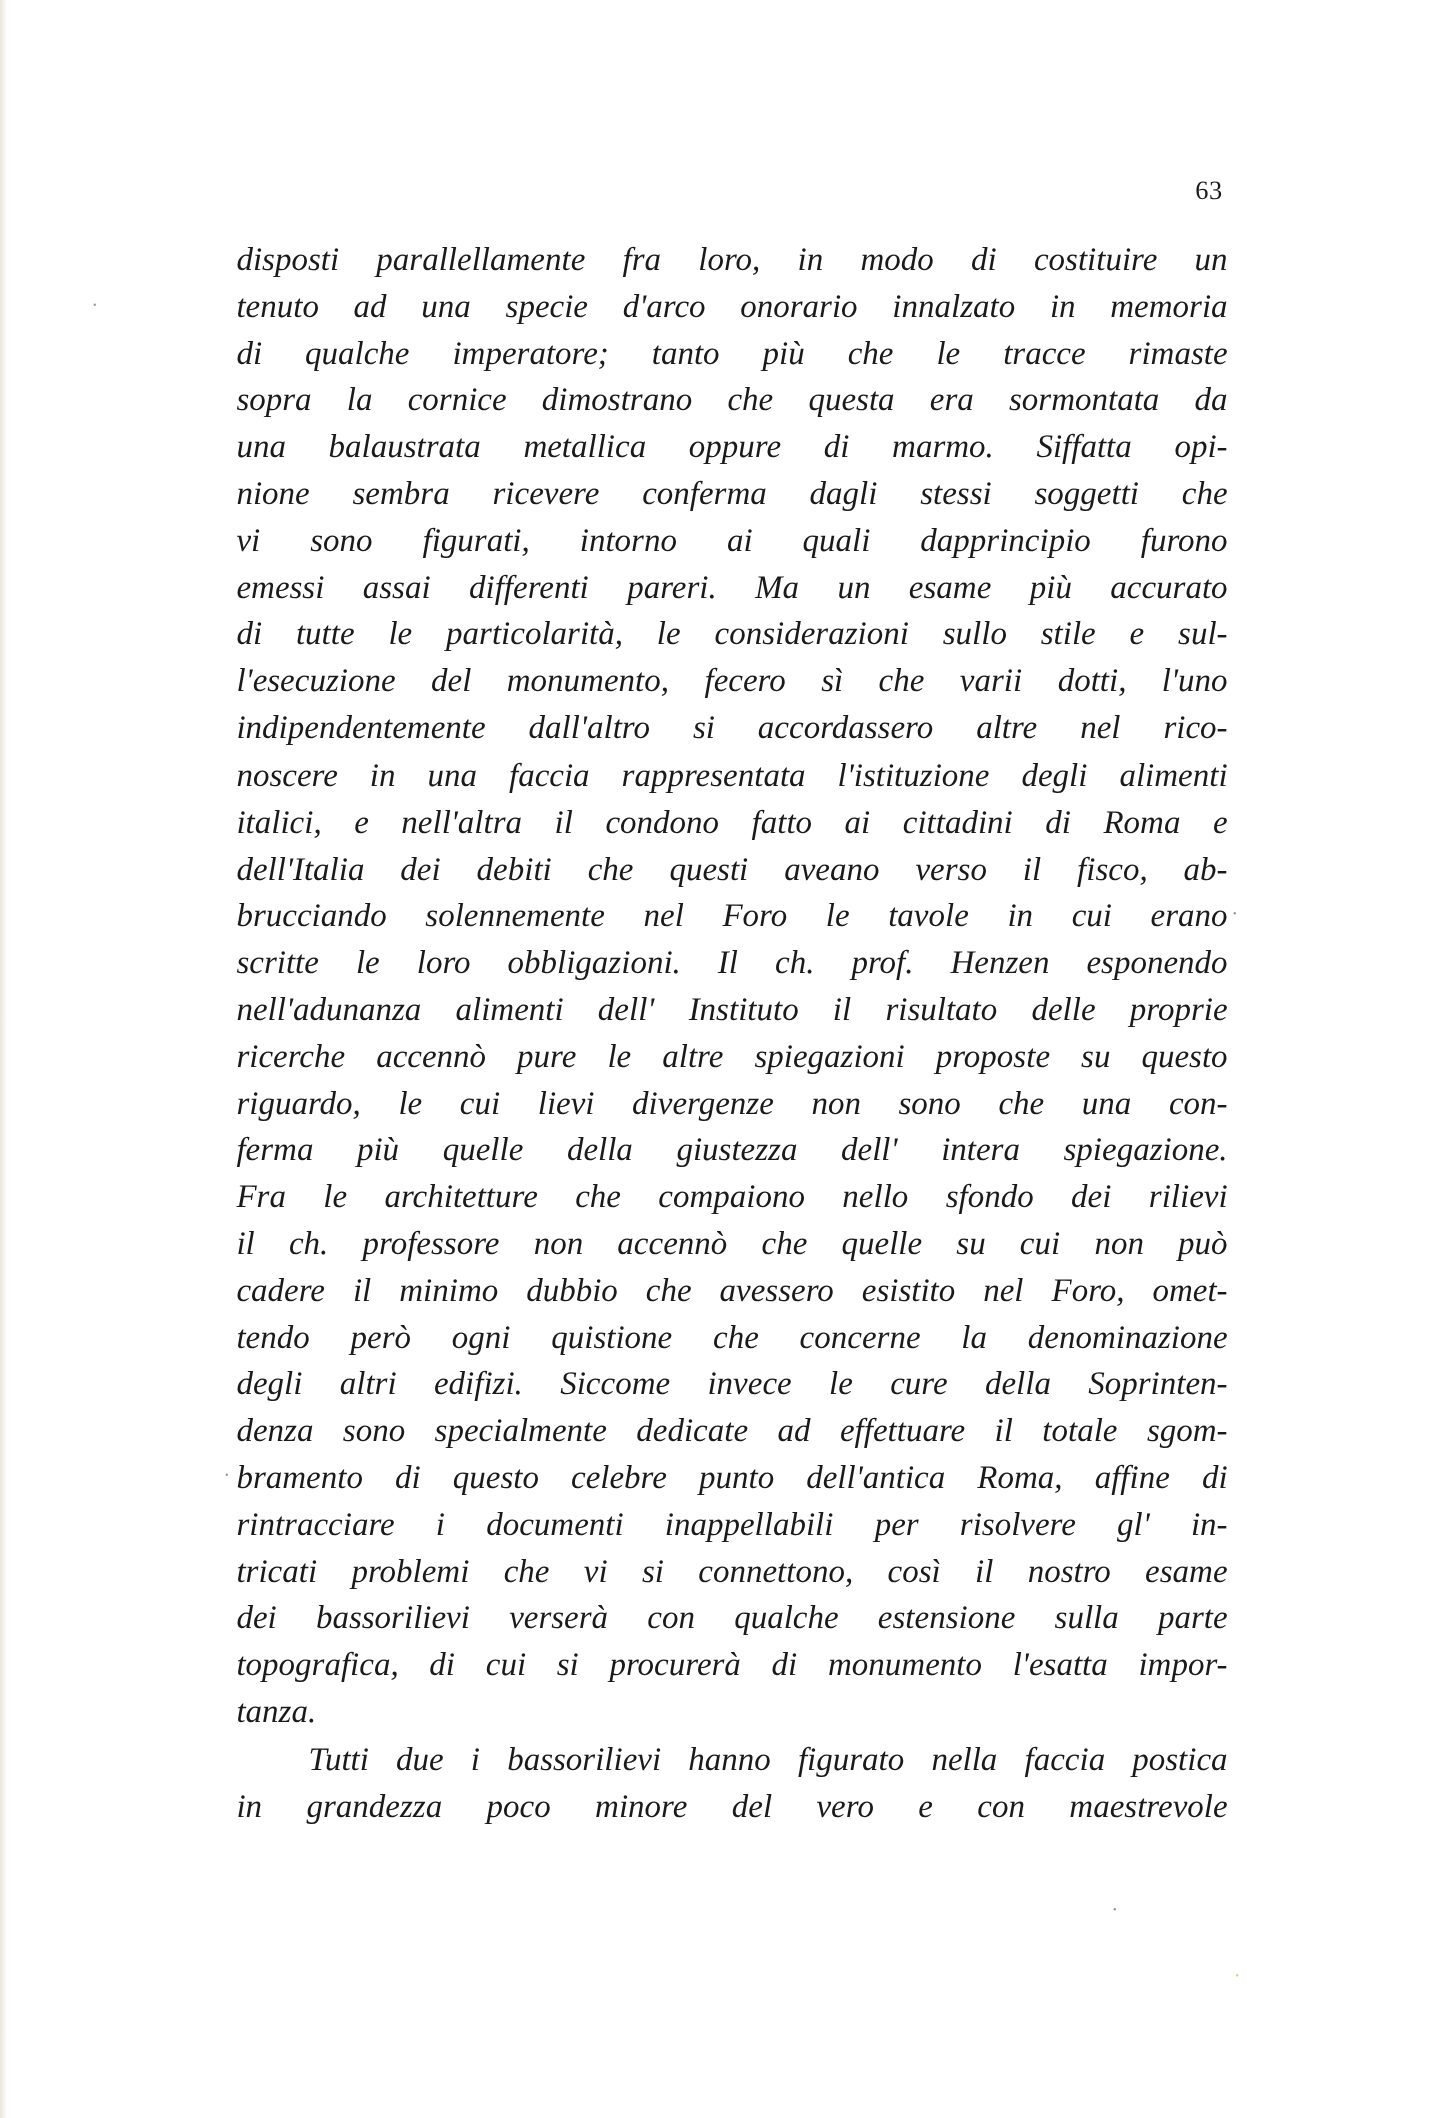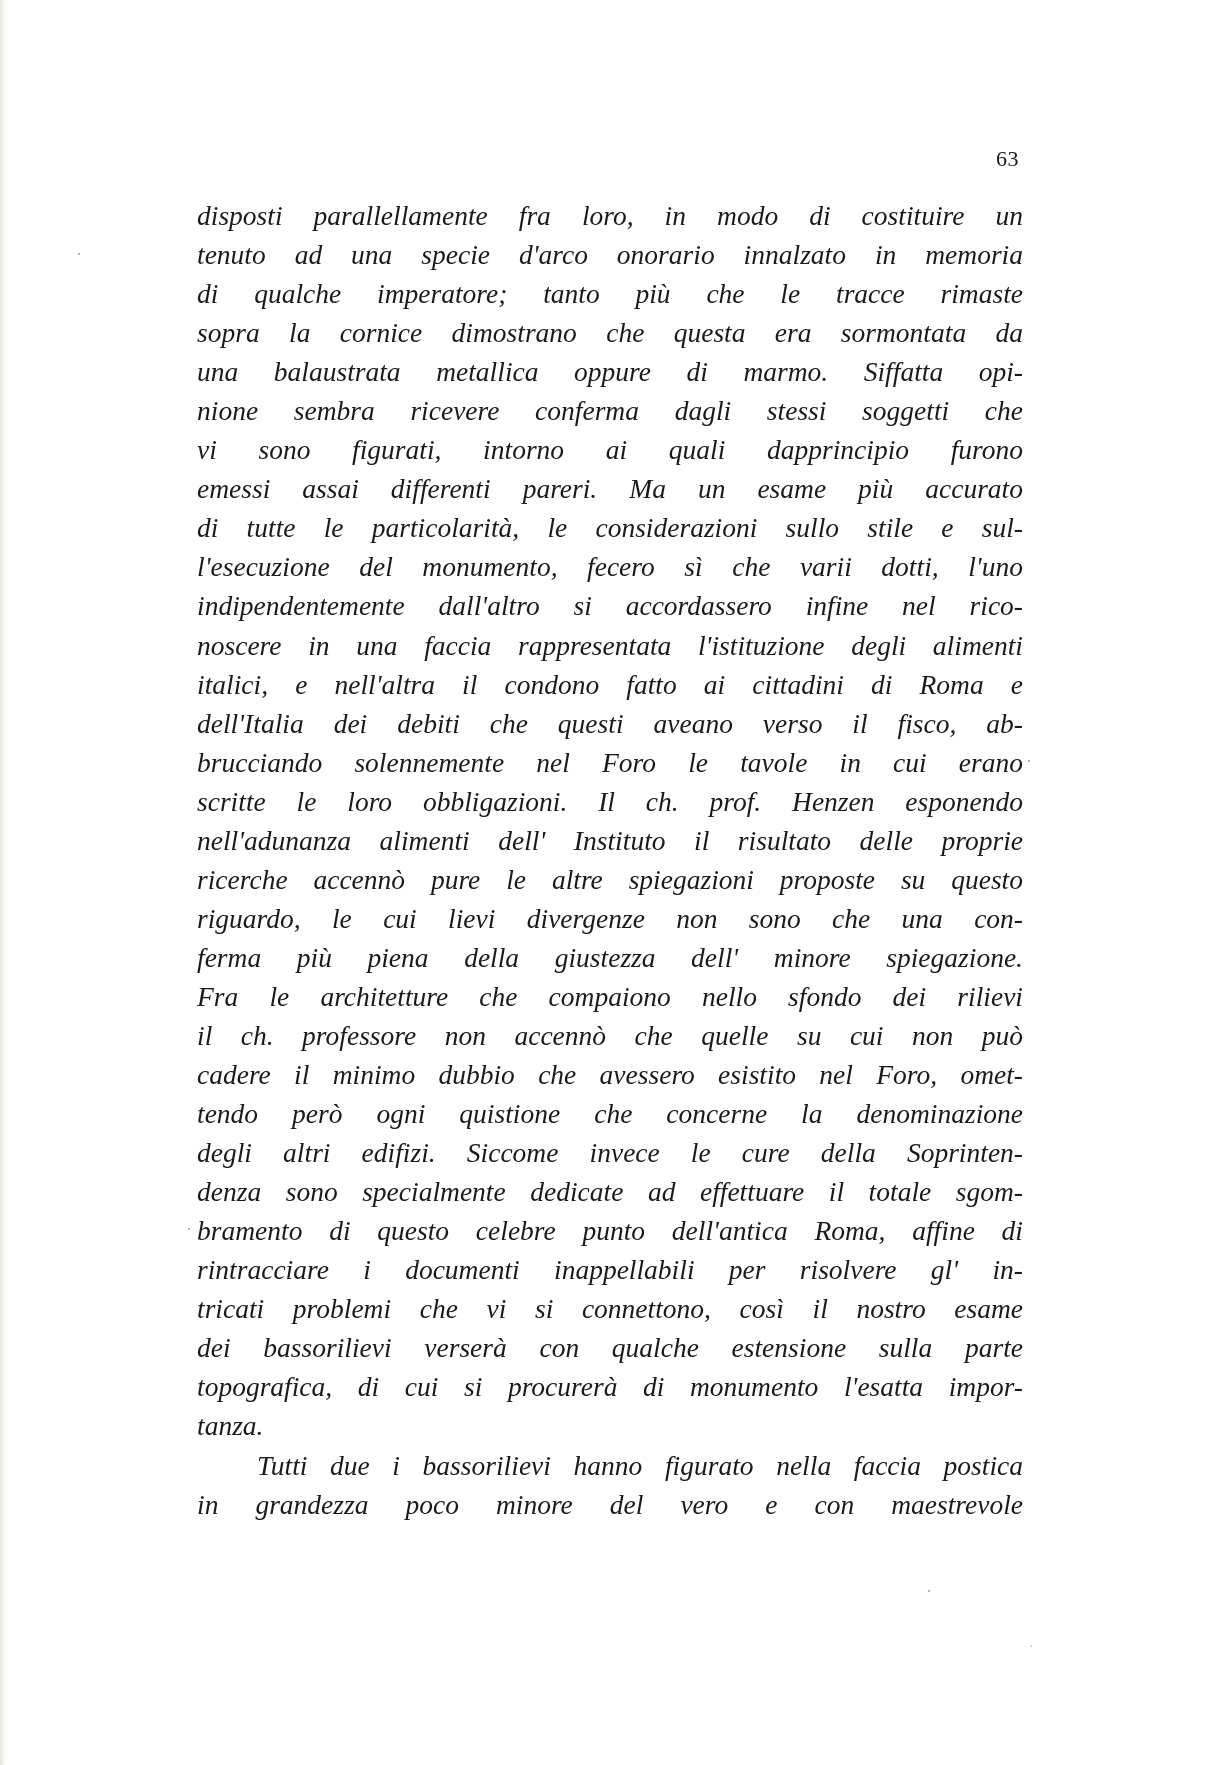--- a/index.html
+++ b/index.html
@@ -59,30 +59,30 @@
   <span class="line">disposti parallellamente fra loro, in modo di costituire un</span>
   <span class="line">tenuto ad una specie d'arco onorario innalzato in memoria</span>
   <span class="line">di qualche imperatore; tanto più che le tracce rimaste</span>
   <span class="line">sopra la cornice dimostrano che questa era sormontata da</span>
   <span class="line">una balaustrata metallica oppure di marmo. Siffatta opi-</span>
   <span class="line">nione sembra ricevere conferma dagli stessi soggetti che</span>
   <span class="line">vi sono figurati, intorno ai quali dapprincipio furono</span>
   <span class="line">emessi assai differenti pareri. Ma un esame più accurato</span>
   <span class="line">di tutte le particolarità, le considerazioni sullo stile e sul-</span>
   <span class="line">l'esecuzione del monumento, fecero sì che varii dotti, l'uno</span>
-  <span class="line">indipendentemente dall'altro si accordassero infine nel rico-</span>
+  <span class="line">indipendentemente dall'altro si accordassero altre nel rico-</span>
   <span class="line">noscere in una faccia rappresentata l'istituzione degli alimenti</span>
   <span class="line">italici, e nell'altra il condono fatto ai cittadini di Roma e</span>
   <span class="line">dell'Italia dei debiti che questi aveano verso il fisco, ab-</span>
   <span class="line">brucciando solennemente nel Foro le tavole in cui erano</span>
   <span class="line">scritte le loro obbligazioni. Il ch. prof. Henzen esponendo</span>
   <span class="line">nell'adunanza alimenti dell' Instituto il risultato delle proprie</span>
   <span class="line">ricerche accennò pure le altre spiegazioni proposte su questo</span>
   <span class="line">riguardo, le cui lievi divergenze non sono che una con-</span>
-  <span class="line">ferma più piena della giustezza dell' minore spiegazione.</span>
+  <span class="line">ferma più quelle della giustezza dell' intera spiegazione.</span>
   <span class="line">Fra le architetture che compaiono nello sfondo dei rilievi</span>
   <span class="line">il ch. professore non accennò che quelle su cui non può</span>
   <span class="line">cadere il minimo dubbio che avessero esistito nel Foro, omet-</span>
   <span class="line">tendo però ogni quistione che concerne la denominazione</span>
   <span class="line">degli altri edifizi. Siccome invece le cure della Soprinten-</span>
   <span class="line">denza sono specialmente dedicate ad effettuare il totale sgom-</span>
   <span class="line">bramento di questo celebre punto dell'antica Roma, affine di</span>
   <span class="line">rintracciare i documenti inappellabili per risolvere gl' in-</span>
   <span class="line">tricati problemi che vi si connettono, così il nostro esame</span>
   <span class="line">dei bassorilievi verserà con qualche estensione sulla parte</span>

